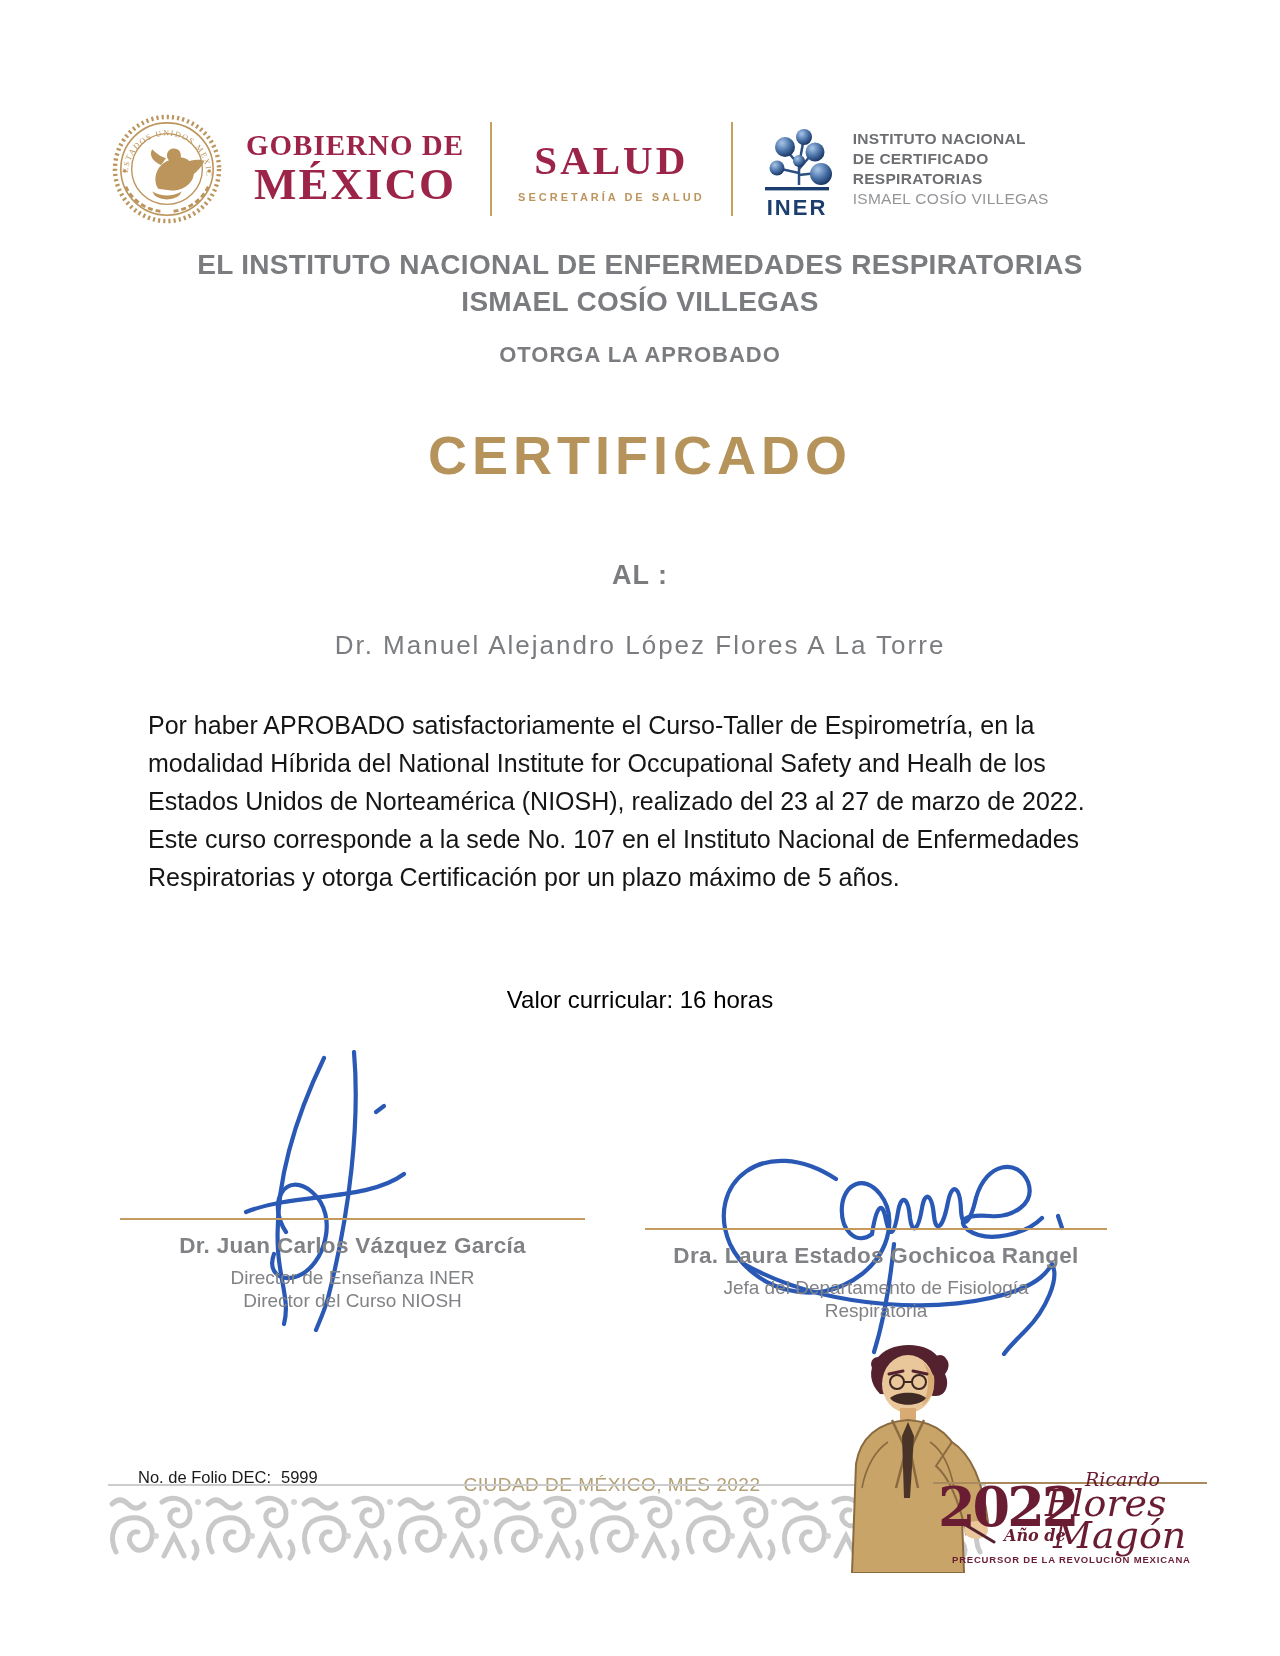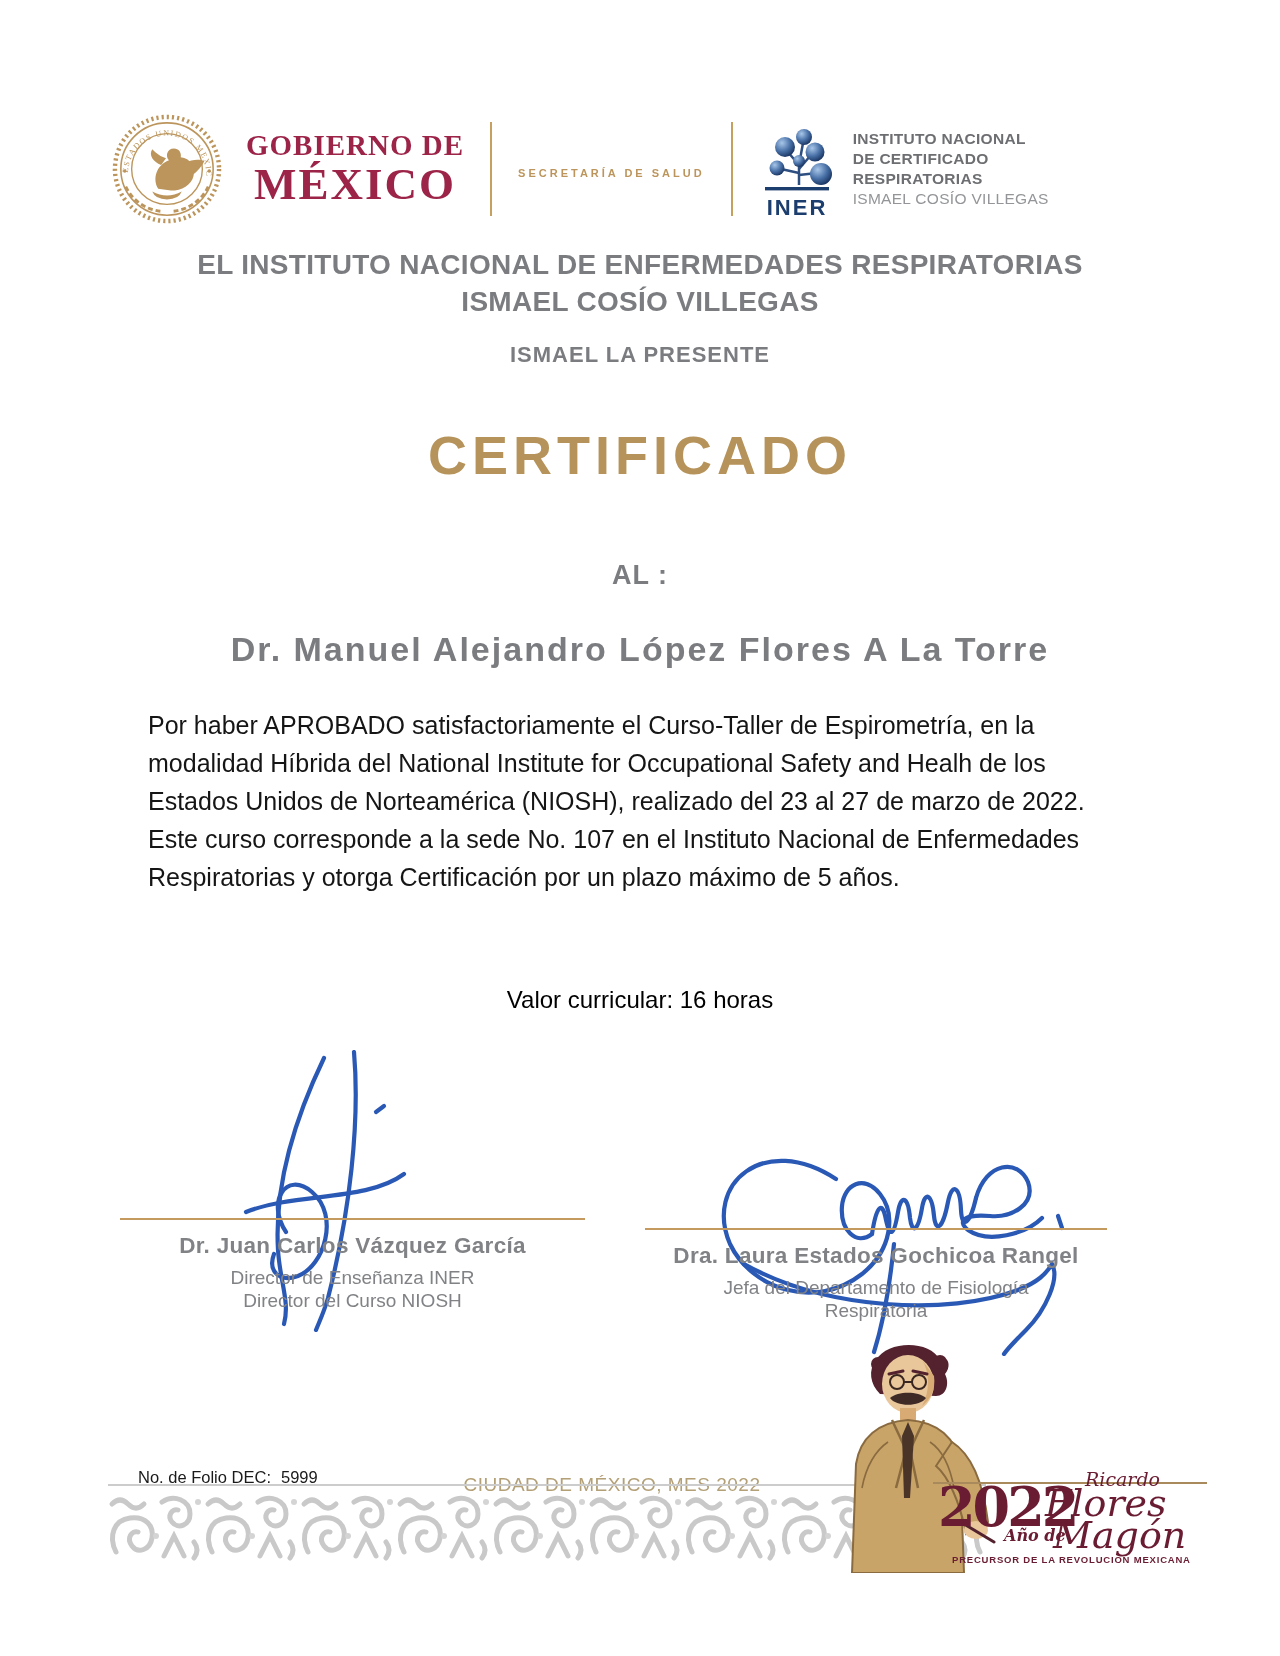--- a/index.html
+++ b/index.html
@@ -26,21 +26,21 @@
   
   .inst { position:absolute; top:246px; left:0; width:100%; text-align:center;
           color:#7A7C7F; font-weight:bold; font-size:28px; line-height:37px; letter-spacing:0.3px; }
   .otorga { position:absolute; top:342px; left:0; width:100%; text-align:center;
             color:#7A7C7F; font-weight:bold; font-size:22px; letter-spacing:1px; }
   .cert-title { position:absolute; top:424px; left:0; width:100%; text-align:center;
                 color:#B6935A; font-weight:bold; font-size:54px; letter-spacing:5px; }
   .al-label { position:absolute; top:560px; left:0; width:100%; text-align:center;
               color:#7A7C7F; font-weight:bold; font-size:27px; letter-spacing:1px; }
   .recipient { position:absolute; top:630px; left:0; width:100%; text-align:center;
-               color:#7A7C7F; font-weight:bold; font-size:34px; letter-spacing:2px; }
+               color:#7A7C7F; font-weight:normal; font-size:26px; letter-spacing:2px; }
   
   .body-text { position:absolute; top:706px; left:148px; width:992px;
                color:#151515; font-size:25px; line-height:38px; }
   .valor { position:absolute; top:986px; left:0; width:100%; text-align:center;
            color:#000000; font-size:24px; }
   
   .sig-block { position:absolute; text-align:center; }
   .sig-left  { left:120px; top:1218px; width:465px; }
   .sig-right { left:645px; top:1228px; width:462px; }
   .sig-rule { border-top:2px solid #C49A5E; width:100%; }
@@ -106,20 +106,21 @@
     </div>
 
     <div class="gob-text">
       <div class="gob-line1">GOBIERNO DE</div>
       <div class="gob-line2">MÉXICO</div>
     </div>
 
     <div class="v-divider"></div>
 
     <div class="salud-block">
+      <div class="salud-title">SALUD</div>
       <div class="salud-sub">SECRETARÍA DE SALUD</div>
     </div>
 
     <div class="v-divider"></div>
 
     <div class="iner-logo">
       <svg width="80" height="100" viewBox="0 0 80 100">
         <defs>
           <radialGradient id="sph" cx="35%" cy="30%" r="75%">
             <stop offset="0%" stop-color="#A8C6E8"></stop>
@@ -151,21 +152,21 @@
       <div>RESPIRATORIAS</div>
       <div class="light">ISMAEL COSÍO VILLEGAS</div>
     </div>
   </div>
 
   <div class="inst">
     <div>EL INSTITUTO NACIONAL DE ENFERMEDADES RESPIRATORIAS</div>
     <div>ISMAEL COSÍO VILLEGAS</div>
   </div>
 
-  <div class="otorga">ISMAEL LA PRESENTE</div>
+  <div class="otorga">OTORGA LA APROBADO</div>
 
   <div class="cert-title">CERTIFICADO</div>
 
   <div class="al-label">AL :</div>
 
   <div class="recipient">Dr. Manuel Alejandro López Flores A La Torre</div>
 
   <div class="body-text">Por haber APROBADO satisfactoriamente el Curso-Taller de Espirometría, en la modalidad Híbrida del National Institute for Occupational Safety and Healh de los Estados Unidos de Norteamérica (NIOSH), realizado del 23 al 27 de marzo de 2022. Este curso corresponde a la sede No. 107 en el Instituto Nacional de Enfermedades Respiratorias y otorga Certificación por un plazo máximo de 5 años.</div>
 
   <div class="valor">Valor curricular: 16 horas</div>

